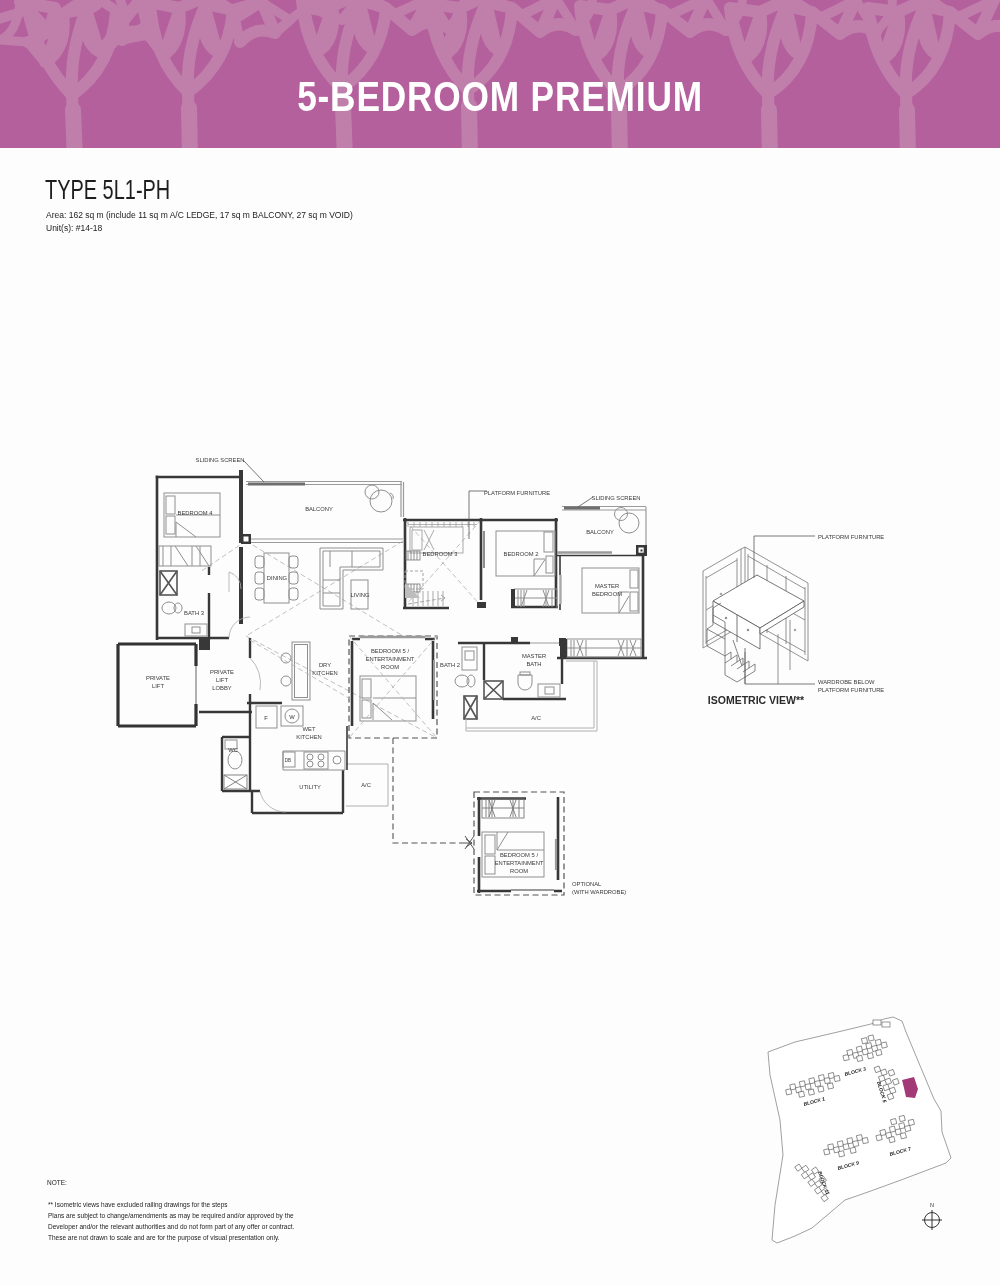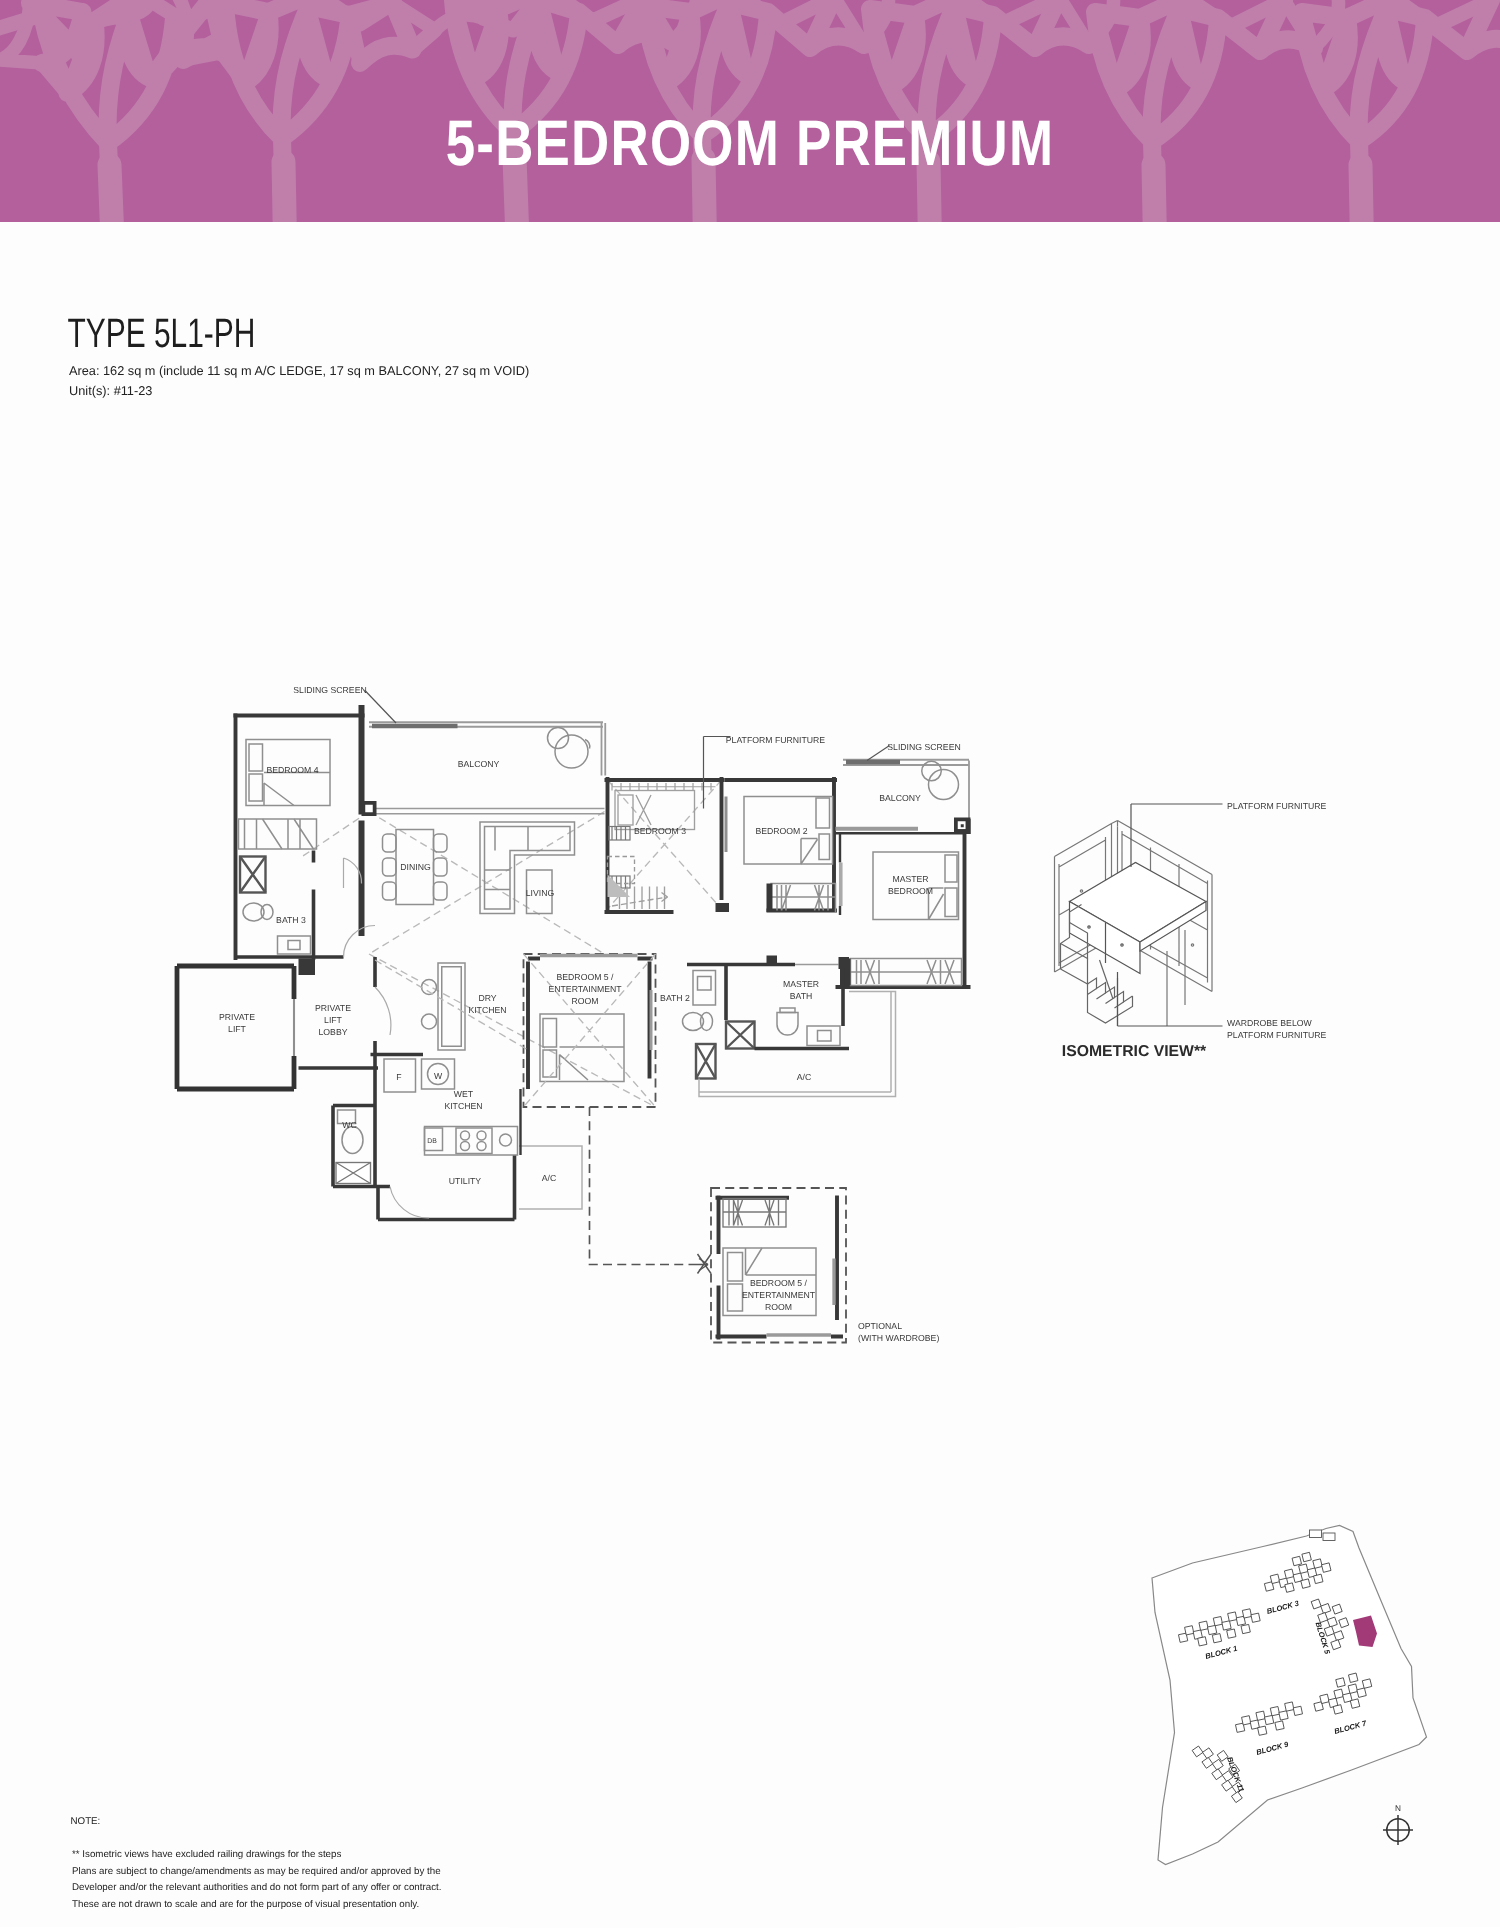--- a/index.html
+++ b/index.html
@@ -1,18 +1,18 @@
 <!DOCTYPE html>
 <html><head>
 <meta charset="utf-8">
 <style>
   html,body{margin:0;padding:0;background:#ffffff;}
   body{font-family:"Liberation Sans", sans-serif;}
   #page{position:relative;width:1000px;height:1285px;background:#fdfdfd;overflow:hidden;}
-  .hd{position:absolute;color:#2b2b2b;margin-top:32px;}
+  .hd{position:absolute;color:#2b2b2b;}
 </style>
 </head>
 <body>
 <div id="page">
 
 <div style="position:absolute;left:0;top:0;width:1000px;height:148px;background:#b4609d;overflow:hidden;">
 
 <svg width="1000" height="148" viewBox="0 0 1000 148" style="position:absolute;left:0;top:0;">
   <g stroke="#c07fab" fill="none" stroke-linecap="round" stroke-linejoin="round">
     <g stroke-width="12">
@@ -37,21 +37,21 @@
   </g>
 </svg>
 
 <div style="position:absolute;left:0;top:96px;width:1000px;text-align:center;color:#ffffff;font-weight:bold;font-size:43px;letter-spacing:1px;line-height:0;transform:scaleX(0.82);transform-origin:500px 0;">5-BEDROOM PREMIUM</div>
 </div>
 
 <div class="hd" style="left:45px;top:190px;font-size:27.5px;color:#1e1e1e;line-height:0;transform:scaleX(0.725);transform-origin:0 0;white-space:nowrap;">TYPE 5L1-PH</div>
 
 <div class="hd" style="left:46px;top:211px;font-size:8.5px;color:#222;line-height:1;white-space:nowrap;">Area: 162 sq m (include 11 sq m A/C LEDGE, 17 sq m BALCONY, 27 sq m VOID)</div>
 
-<div class="hd" style="left:46px;top:223.5px;font-size:8.5px;color:#222;line-height:1;white-space:nowrap;">Unit(s): #11-23</div>
+<div class="hd" style="left:46px;top:223.5px;font-size:8.5px;color:#222;line-height:1;white-space:nowrap;">Unit(s): #14-18</div>
 
 <svg id="plan" width="1000" height="1285" viewBox="0 0 1000 1285" style="position:absolute;left:0;top:0;" font-family="Liberation Sans, sans-serif">
 
 <g id="floorplan" fill="none">
 
 <g stroke="#b9b9b9" stroke-width="0.9" stroke-dasharray="5,3">
   <path d="M246,541 L403,636 M403,541 L246,636 M246,541 L200,572 M246,636 L437,738"></path>
 </g>
 
 <g stroke="#b9b9b9" stroke-width="0.9" stroke-dasharray="5,3">

